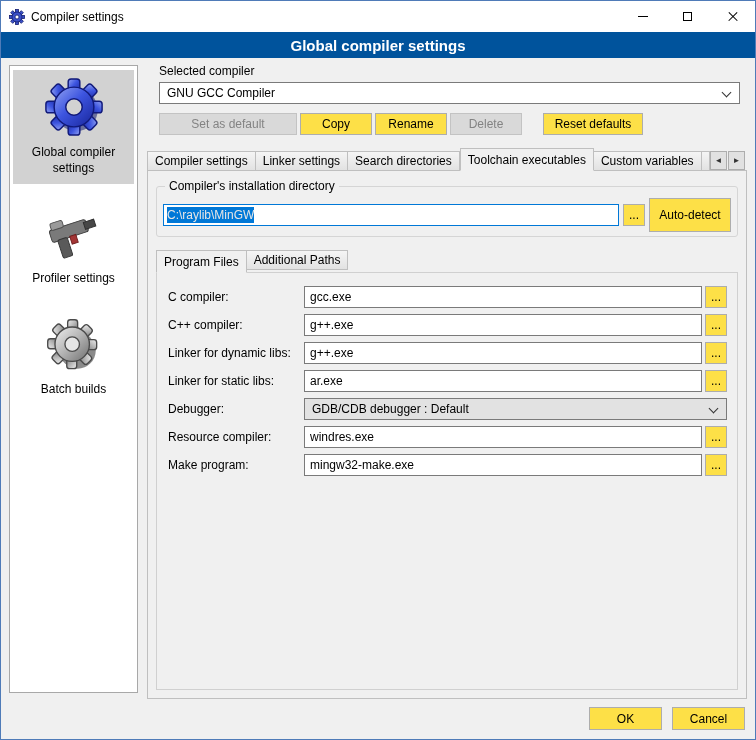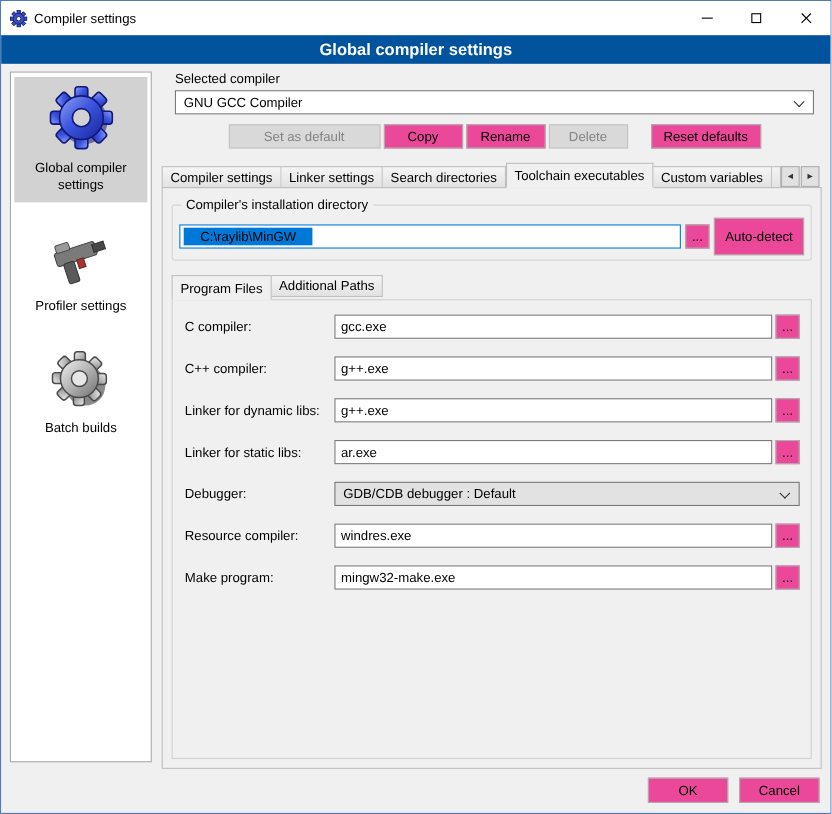--- a/index.html
+++ b/index.html
@@ -36,25 +36,25 @@
   
   .main { position:absolute; left:146px; top:63px; right:8px; bottom:40px;
           display:flex; flex-direction:column; }
   .top-section { padding:0 7px 0 12px; }
   .combo { position:relative; height:22px; border:1px solid #7a7a7a; background:#fff;
            display:flex; align-items:center; padding:0 24px 0 7px; cursor:pointer; }
   .combo .chev { position:absolute; right:9px; top:6px; width:7px; height:7px;
                  border-right:1.5px solid #333; border-bottom:1.5px solid #333;
                  transform:rotate(45deg); }
   .combo.gray { background:#e2e2e2; }
-  .btn { height:22px; background:#ec4899; border:1px solid #adadad;
+  .btn { height:22px; background:#fde047; border:1px solid #adadad;
          font:12px "Liberation Sans", sans-serif; display:inline-flex; align-items:center;
          justify-content:center; cursor:pointer; padding:0 10px; white-space:nowrap; }
   .btn.disabled { color:#838383; background:#d9d9d9; border-color:#c3c3c3; cursor:default; }
-  .btn-row { display:flex; margin-top:9px; justify-content:center; gap:3px; }
+  .btn-row { display:flex; margin-top:9px; justify-content:flex-start; gap:3px; }
   .w-setdef { width:138px; } .w-copy, .w-rename, .w-del { width:72px; }
   .w-reset { width:100px; margin-left:18px; }
   
   .tabstrip { display:flex; align-items:flex-end; margin-top:13px; margin-bottom:-1px;
               position:relative; z-index:2; padding-right:2px; }
   .tab { height:20px; padding:0 7px; display:flex; align-items:center; white-space:nowrap;
          background:linear-gradient(#f5f5f5,#e2e2e2); border:1px solid #bfbfbf;
          border-left-width:0; cursor:pointer; }
   .tab:first-child { border-left-width:1px; }
   .tab.active { height:23px; background:#f0f0f0; border-left-width:1px;
@@ -68,29 +68,29 @@
   .tab-panel { border:1px solid #bfbfbf; background:#f0f0f0; flex:1;
                padding:11px 8px 8px; display:flex; flex-direction:column; min-height:0; }
   
   .groupbox { position:relative; border:1px solid #d5d5d5; border-radius:3px;
               padding:11px 6px 4px; margin-top:4px; }
   .groupbox-title { position:absolute; top:-8px; left:8px; background:#f0f0f0; padding:0 4px; }
   .dir-row { display:flex; gap:4px; align-items:center; }
   .fake-input { flex:1; height:22px; border:1px solid #0078d7; background:#fff;
                 display:flex; align-items:center; padding:0 3px; overflow:hidden;
                 white-space:nowrap; cursor:text; }
-  .sel-text { background:#0078d7; color:#000000; padding:1px 15px; }
+  .sel-text { background:#0078d7; color:#e5e5e5; padding:1px 0; }
   .browse-btn { width:22px; padding:0; flex:none; }
   .autodetect-btn { width:82px; padding:16px; flex:none; }
   .note { color:#c00000; margin:6px 0 2px 2px; white-space:nowrap; overflow:hidden; }
   
   .subtabstrip { display:flex; align-items:flex-start; margin-top:13px; margin-bottom:-1px;
                  position:relative; z-index:2; }
   .sub-panel { border:1px solid #d0d0d0; flex:1; padding:13px 10px 10px 11px; min-height:0; }
-  .frow { display:flex; align-items:center; margin-bottom:16px; height:22px; }
+  .frow { display:flex; align-items:center; margin-bottom:6px; height:22px; }
   .frow-label { width:136px; flex:none; }
   .text-input { flex:1; height:22px; border:1px solid #7a7a7a; padding:0 5px;
                 font:12px "Liberation Sans", sans-serif; background:#fff; min-width:0; }
   .frow .browse-btn { margin-left:3px; }
   .combo.debugger { flex:1; }
   
   .footer-btns { position:absolute; right:10px; bottom:9px; display:flex; gap:10px;padding-left:20px; }
   .footer-btns .btn { width:73px; height:23px; }
 </style>
 </head>

